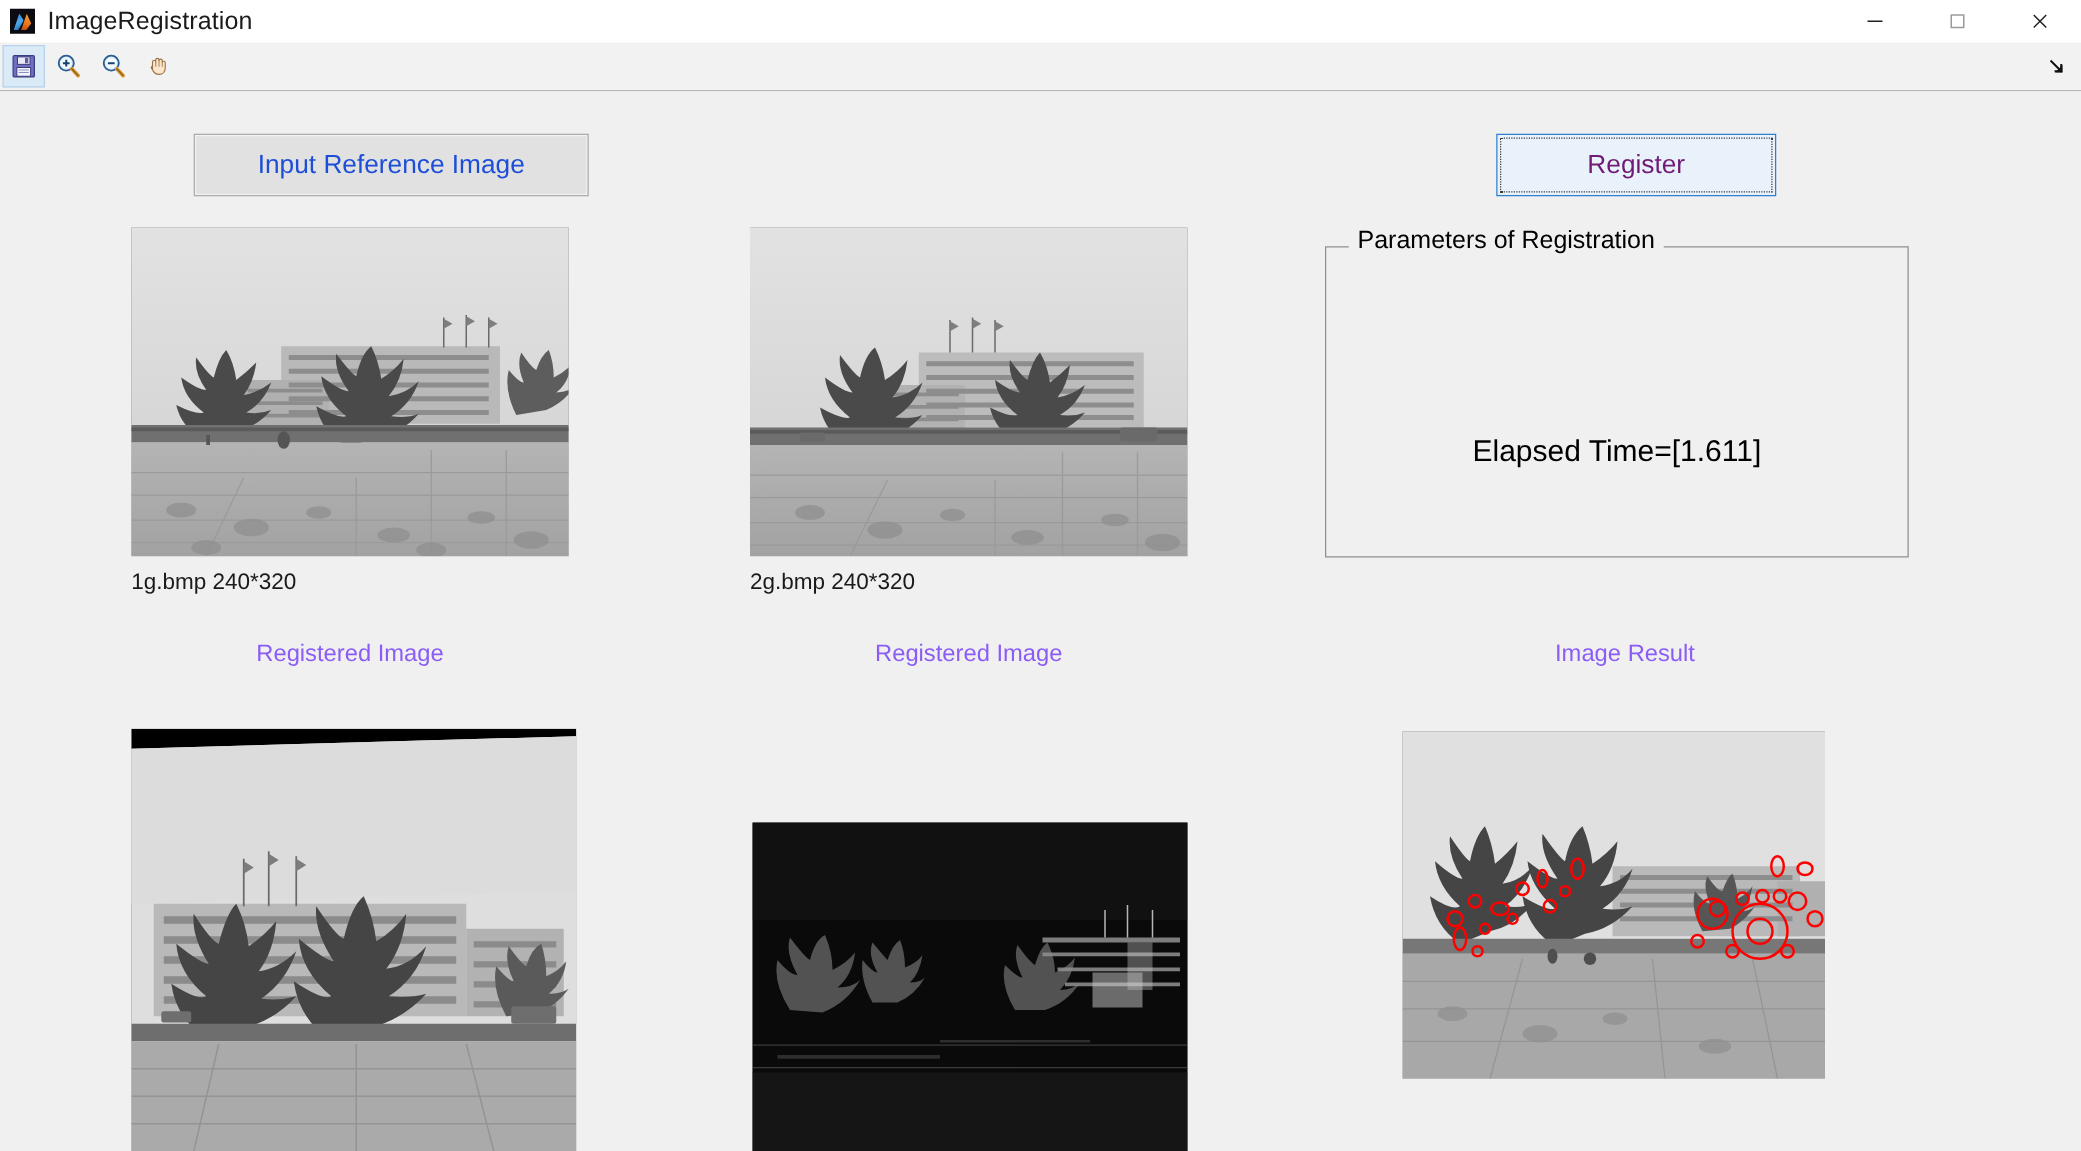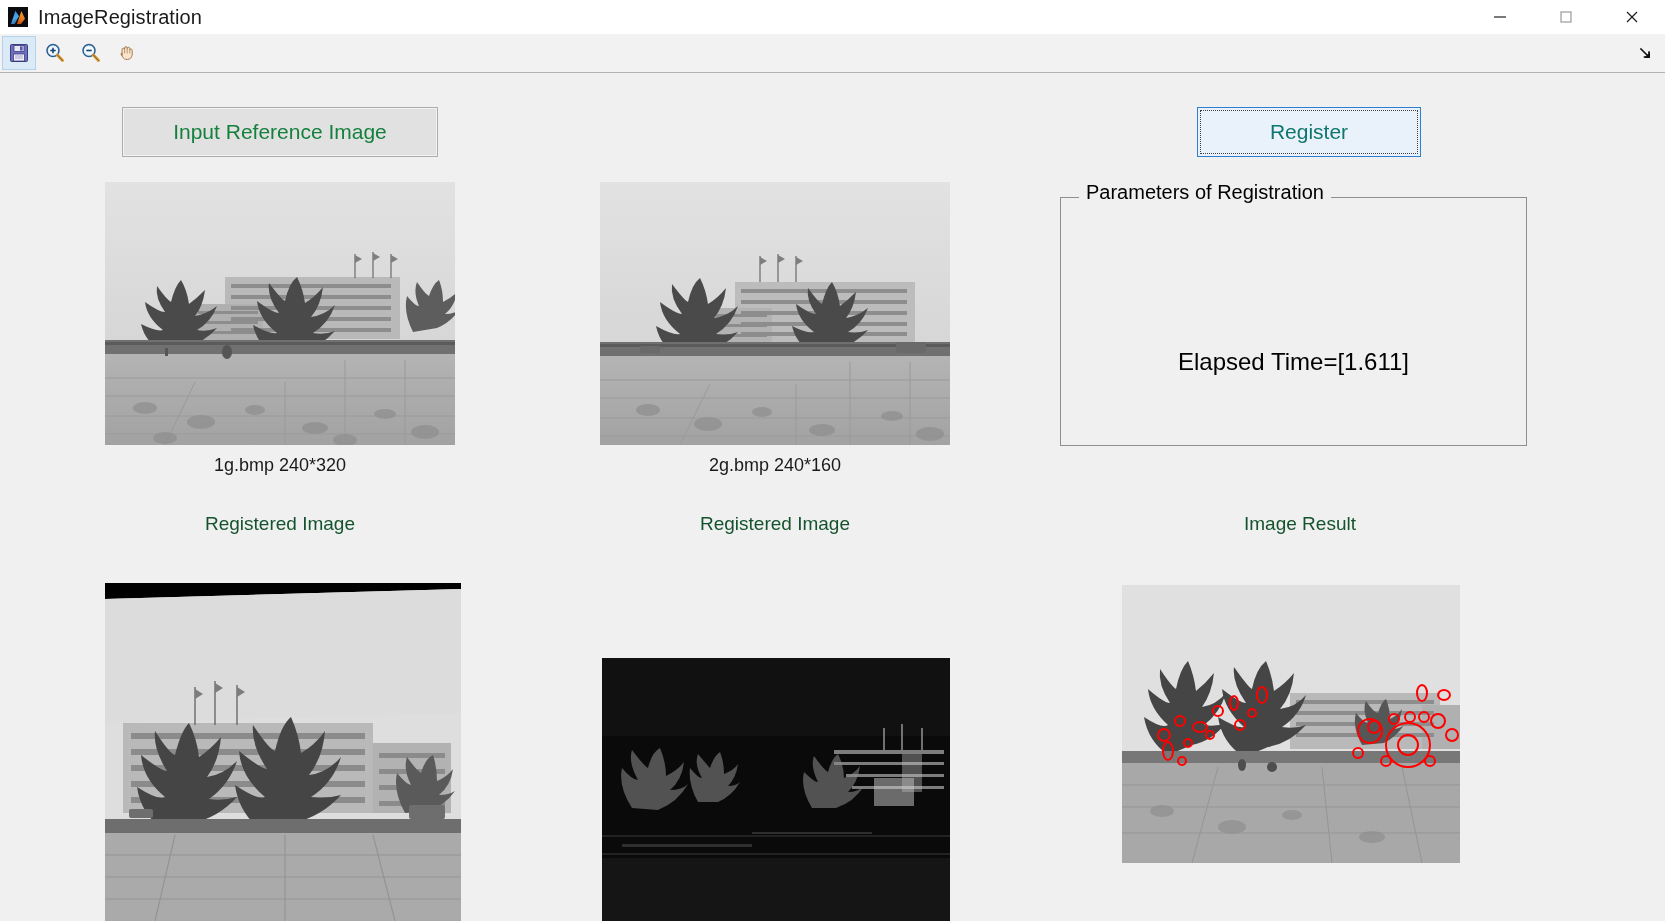--- a/index.html
+++ b/index.html
@@ -107,32 +107,33 @@
   
   .gbtn {
     position: absolute;
     background: #e1e1e1;
     border: 1px solid #adadad;
     box-shadow: inset 0 0 0 1px #f2f2f2;
     display: flex;
     align-items: center;
     justify-content: center;
     font-size: 21px;
-    color: #15803d;
+    color: #1d4ed8;
     font-family: "Liberation Sans", sans-serif;
+    margin-left: 33px;
   }
   #register-button {
     position: absolute;
     background: #e9f2fb;
     border: 1px solid #2f7fd0;
     display: flex;
     align-items: center;
     justify-content: center;
     font-size: 21px;
-    color: #0f766e;
+    color: #701a75;
   }
   #register-button .focusring {
     position: absolute;
     left: 2px; top: 2px; right: 2px; bottom: 2px;
     border: 1px dotted #3d3d3d;
     pointer-events: none;
   }
 
   
   #params-group {
@@ -154,30 +155,30 @@
     position: absolute;
     width: 100%;
     text-align: center;
     font-size: 24px;
     color: #000;
   }
 
   
   .caption {
     position: absolute;
-    text-align: center;
+    text-align: left;
     font-size: 18px;
     color: #1a1a1a;
     white-space: nowrap;
   }
   .section-label {
     position: absolute;
     text-align: center;
     font-size: 19px;
-    color: #14532d;
+    color: #8b5cf6;
     white-space: nowrap;
   }
 
   
   .imgframe {
     position: absolute;
     overflow: hidden;
     background: #9a9a9a;
   }
   .imgframe svg { display: block; width: 100%; height: 100%; }
@@ -421,21 +422,21 @@
         <ellipse cx="292" cy="234" rx="11" ry="5"></ellipse>
           <ellipse cx="330" cy="252" rx="14" ry="7"></ellipse>
       </g>
       <g fill="#6a6a6a">
         <rect x="296" y="160" width="30" height="11" rx="2"></rect>
         <rect x="40" y="164" width="20" height="7" rx="1.5"></rect>
       </g>
     </svg>
   </div>
 
-  <div class="caption" style="left:600px; top:382px; width:350px;">2g.bmp 240*160</div>
+  <div class="caption" style="left:600px; top:382px; width:350px;">2g.bmp 240*320</div>
 
   <div id="params-group" style="left:1060px; top:124px; width:465px; height:247px;">
     <div id="params-legend">Parameters of Registration</div>
     <div class="param-line" style="top:150px;">Elapsed Time=[1.611]</div>
   </div>
 
   <div class="section-label" style="left:105px; top:440px; width:350px;">Registered Image</div>
   <div class="section-label" style="left:600px; top:440px; width:350px;">Registered Image</div>
   <div class="section-label" style="left:1125px; top:440px; width:350px;">Image Result</div>
 

